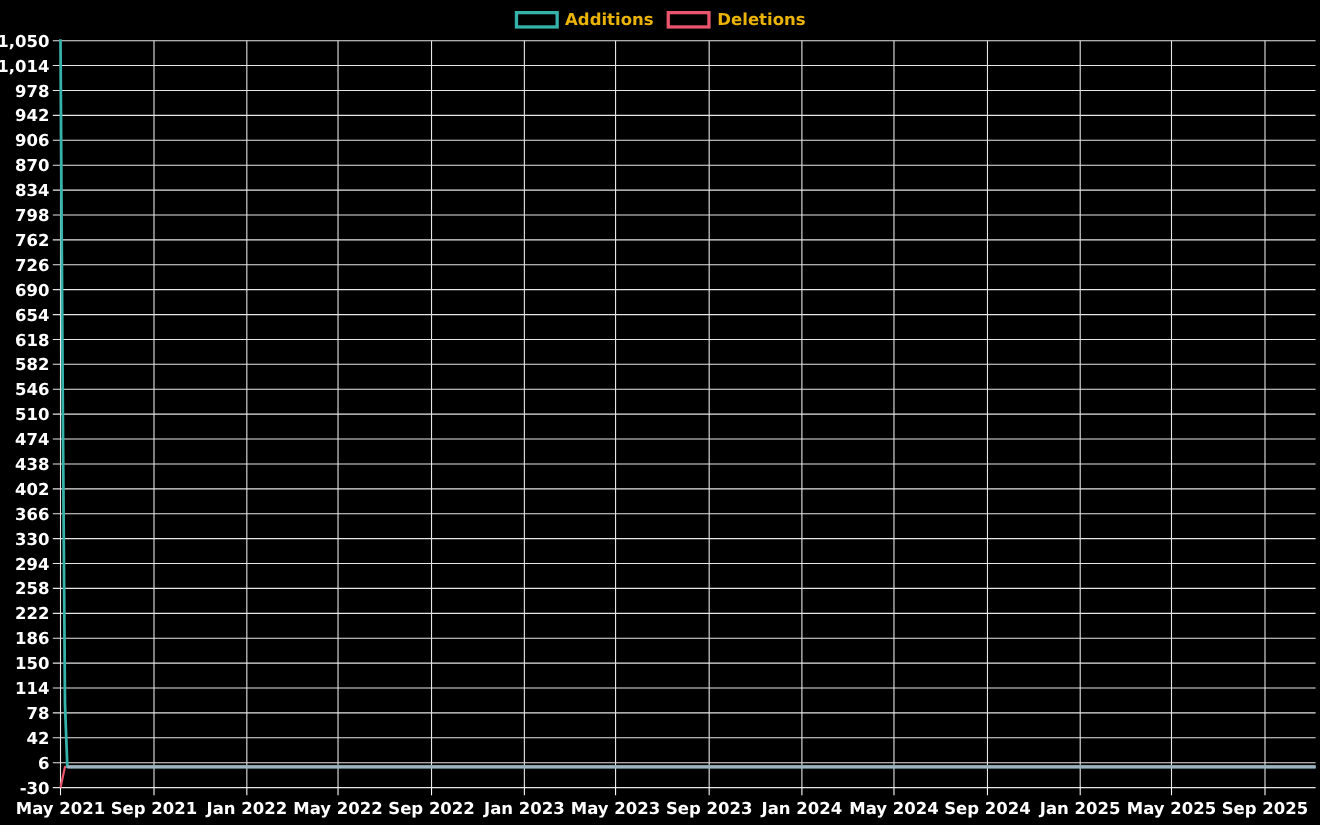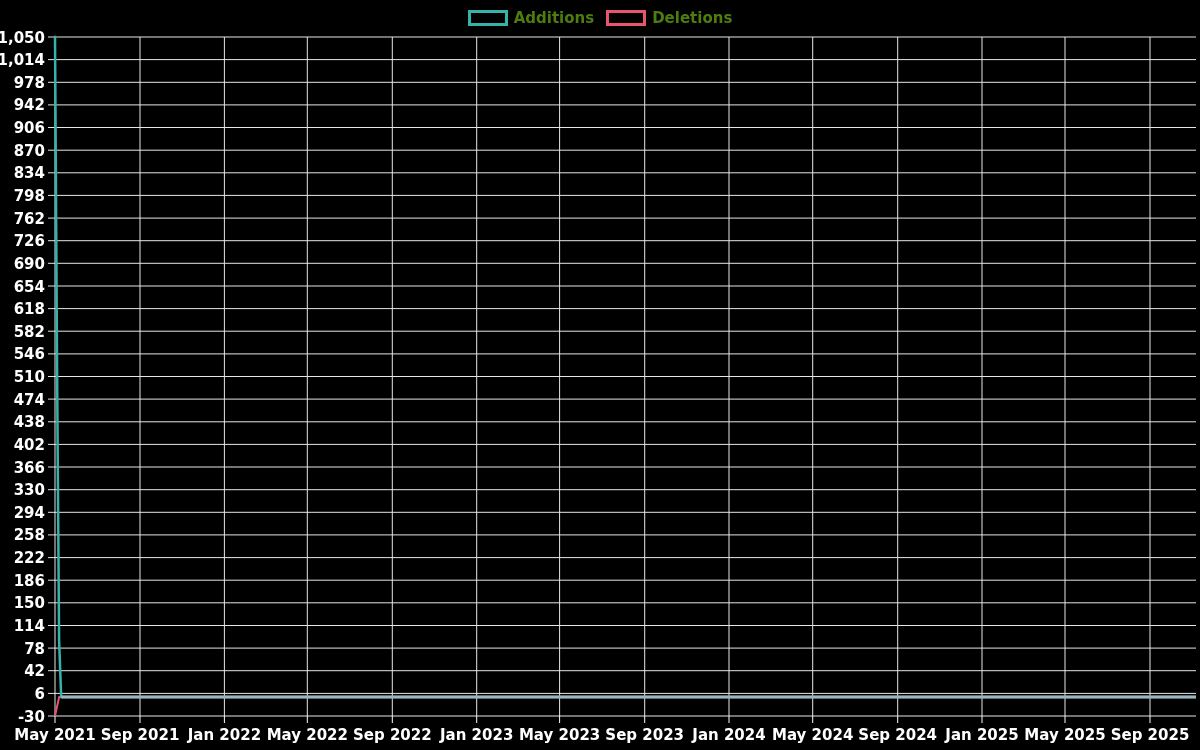--- a/index.html
+++ b/index.html
@@ -6,21 +6,21 @@
   .stage{
     position:relative;width:1200px;height:750px;background:#000;overflow:hidden;
     font-family:"DejaVu Sans","Liberation Sans",sans-serif;
   }
   .legend{
     position:absolute;top:6px;left:0;right:0;height:24px;
     display:flex;justify-content:center;align-items:center;gap:12px;
   }
   .legend-item{display:flex;align-items:center;gap:6px;cursor:pointer;}
   .swatch{width:34px;height:10px;border:3px solid #888;background:#000;display:inline-block;}
-  .legend-label{color:#4d7c0f;font-size:15px;font-weight:700;line-height:1;}
+  .legend-label{color:#eab308;font-size:15px;font-weight:700;line-height:1;}
   svg{position:absolute;left:0;top:0;}
   svg text{
     font-family:"DejaVu Sans","Liberation Sans",sans-serif;
     font-size:15px;font-weight:700;fill:#ffffff;
   }
 </style>
 </head>
 <body>
 
 <div class="stage">

